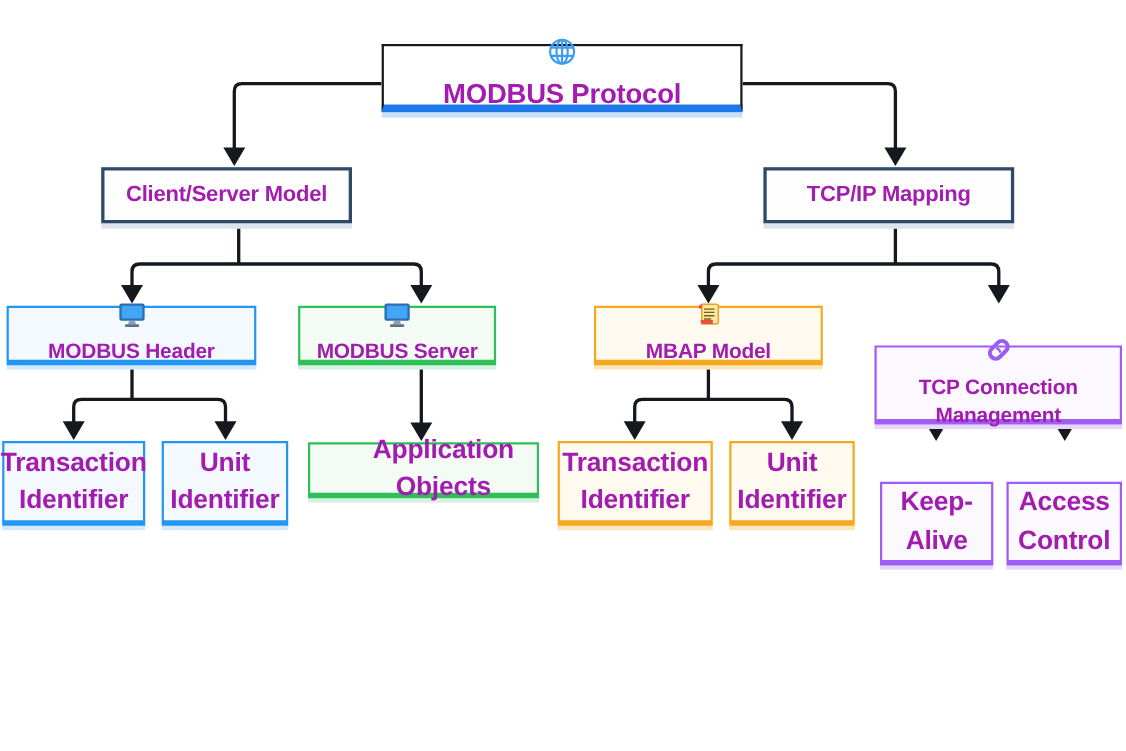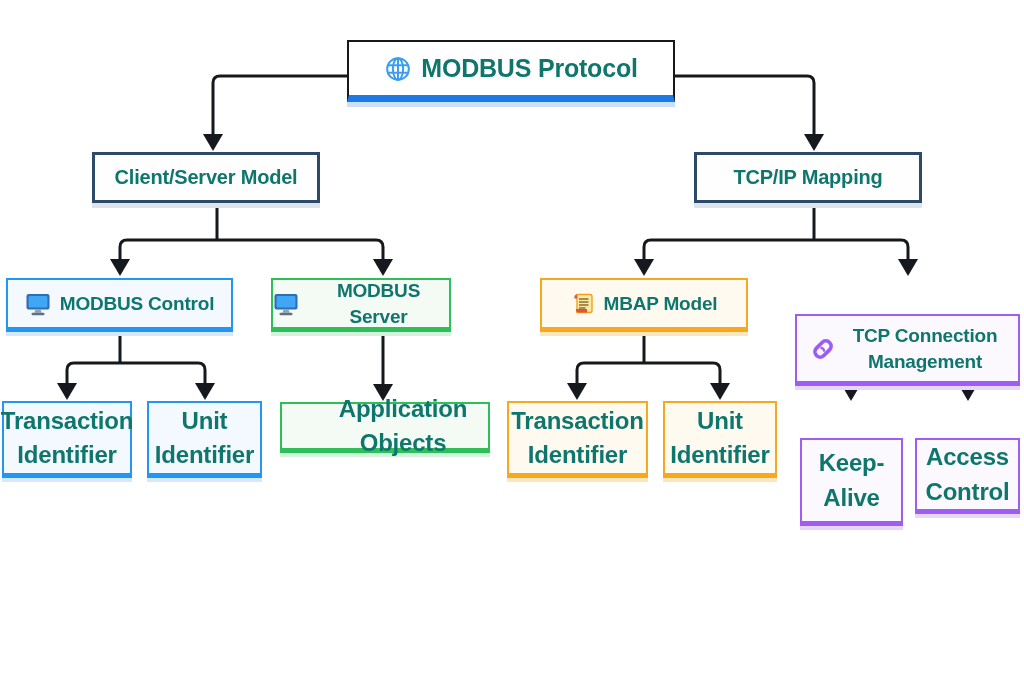--- a/index.html
+++ b/index.html
@@ -10,25 +10,26 @@
     position:relative;overflow:hidden;
   }
   #canvas{position:absolute;inset:0;width:1024px;height:683px;}
   #edges{position:absolute;left:0;top:0;z-index:1;}
   .node{
     position:absolute;z-index:2;
     display:flex;align-items:center;justify-content:center;
     gap:9px;
     box-sizing:border-box;
     background:#fff;
-    color:#0f766e;
+    color:#a21caf;
     font-weight:700;
     text-align:center;
     letter-spacing:-0.2px;
     line-height:1.35;
+    flex-direction:column;
   }
   .icon{display:flex;align-items:center;justify-content:center;flex:0 0 auto;}
 
   
   .n-root{
     left:347px;top:40px;width:328px;height:62px;
     border:2px solid #16181c;
     border-bottom:7px solid #1d79e8;
     box-shadow:0 5px 0 #c9e0f8;
     font-size:25px;
@@ -55,21 +56,21 @@
   .n-mbap{left:540px;top:278px;width:208px;height:54px;}
   .n-tcpconn{left:795px;top:278px;width:225px;height:72px;}
   .n-tcpconn .label{max-width:160px;}
 
   .lvl4{font-size:24px;line-height:1.42;}
   .n-tid-l{left:2px;top:401px;width:130px;height:77px;}
   .n-uid-l{left:147px;top:401px;width:115px;height:77px;}
   .n-appobj{left:280px;top:402px;width:210px;height:51px;padding-left:36px;}
   .n-tid-r{left:507px;top:401px;width:141px;height:77px;}
   .n-uid-r{left:663px;top:401px;width:114px;height:77px;}
-  .n-keep{left:800px;top:402px;width:103px;height:88px;padding:0 4px;}
+  .n-keep{left:800px;top:402px;width:103px;height:76px;padding:0 4px;}
   .n-access{left:915px;top:402px;width:105px;height:76px;padding:0 4px;}
 </style>
 </head>
 <body>
 
 <div id="canvas">
 
   <svg id="edges" width="1024" height="683" viewBox="0 0 1024 683">
     <g fill="none" stroke="#15181d" stroke-width="3" stroke-linejoin="round">
 
@@ -127,21 +128,21 @@
 
   <div class="node lvl3 blue n-client">
     <span class="icon">
       <svg width="26" height="24" viewBox="0 0 26 24">
         <rect x="1.5" y="2" width="23" height="15.5" rx="2" fill="#2e6db4"></rect>
         <rect x="3.6" y="4" width="18.8" height="11.5" rx="1" fill="#41a6f4"></rect>
         <path d="M10.5 17.5 h5 l1.2 3.2 h-7.4 Z" fill="#8fa0ae"></path>
         <rect x="6.5" y="20.7" width="13" height="2.6" rx="1.2" fill="#5f7180"></rect>
       </svg>
     </span>
-    <span class="label">MODBUS Control</span>
+    <span class="label">MODBUS Header</span>
   </div>
 
   <div class="node lvl3 green n-server">
     <span class="icon">
       <svg width="26" height="24" viewBox="0 0 26 24">
         <rect x="1.5" y="2" width="23" height="15.5" rx="2" fill="#2e6db4"></rect>
         <rect x="3.6" y="4" width="18.8" height="11.5" rx="1" fill="#41a6f4"></rect>
         <path d="M10.5 17.5 h5 l1.2 3.2 h-7.4 Z" fill="#8fa0ae"></path>
         <rect x="6.5" y="20.7" width="13" height="2.6" rx="1.2" fill="#5f7180"></rect>
       </svg>

